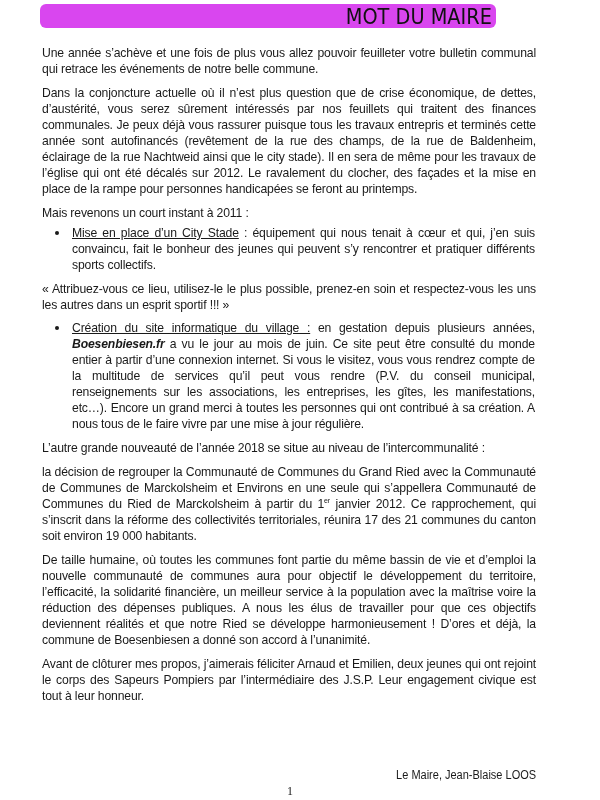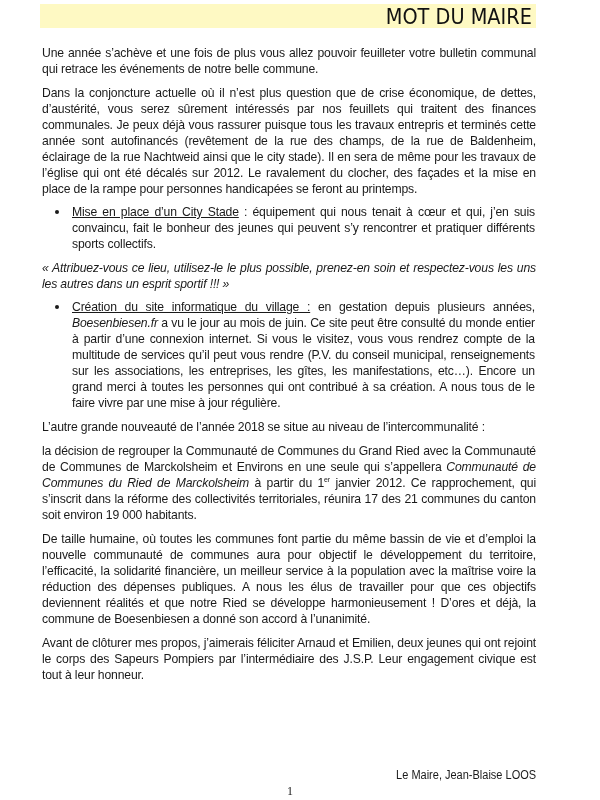--- a/index.html
+++ b/index.html
@@ -18,23 +18,24 @@
     .page {
       position: absolute;
       left: 0; top: 0;
       width: 600px;
       height: 800px;
     }
     .title-bar {
       position: absolute;
       left: 40px;
       top: 4px;
-      width: 496px;
+      width: 456px;
       height: 24px;
-      background: #fef9c3;
+      background: #d946ef;
+      border-radius: 6px;
     }
     .title-text {
       position: absolute;
       right: 4px;
       top: 0px;
       font-family: "DejaVu Sans", sans-serif;
       font-size: 21px;
       line-height: 26px;
       color: #111;
       letter-spacing: 0px;
@@ -73,25 +74,24 @@
       top: 6px;
       width: 4px;
       height: 4px;
       border-radius: 50%;
       background: #1a1a1a;
     }
     .u {
       text-decoration: underline;
     }
     .i {
-      font-style: italic;
     }
     .bi {
       font-style: italic;
-      font-weight: normal;
+      font-weight: bold;
     }
     .signature {
       position: absolute;
       right: 64px;
       top: 767px;
       font-size: 12.5px;
       line-height: 16px;
       transform: scaleX(0.88);
       transform-origin: right center;
     }
@@ -116,20 +116,21 @@
 
 <div class="page">
 
   <div class="title-bar">
     <span class="title-text">MOT DU MAIRE</span>
   </div>
 
   <div class="content">
     <p>Une année s’achève et une fois de plus vous allez pouvoir feuilleter votre bulletin communal qui retrace les événements de notre belle commune.</p>
     <p>Dans la conjoncture actuelle où il n’est plus question que de crise économique, de dettes, d’austérité, vous serez sûrement intéressés par nos feuillets qui traitent des finances communales. Je peux déjà vous rassurer puisque tous les travaux entrepris et terminés cette année sont autofinancés (revêtement de la rue des champs, de la rue de Baldenheim, éclairage de la rue Nachtweid ainsi que le city stade). Il en sera de même pour les travaux de l’église qui ont été décalés sur 2012. Le ravalement du clocher, des façades et la mise en place de la rampe pour personnes handicapées se feront au printemps.</p>
+    <p class="tight">Mais revenons un court instant à 2011 :</p>
 
     <ul class="bullet-list">
       <li class="bullet-item">
         <span class="bullet-dot"></span>
         <span class="u">Mise en place d’un City Stade</span><span> : équipement qui nous tenait à cœur et qui, j’en suis convaincu, fait le bonheur des jeunes qui peuvent s’y rencontrer et pratiquer différents sports collectifs.</span>
       </li>
     </ul>
 
     <p class="i">« Attribuez-vous ce lieu, utilisez-le le plus possible, prenez-en soin et respectez-vous les uns les autres dans un esprit sportif !!! »</p>
 

